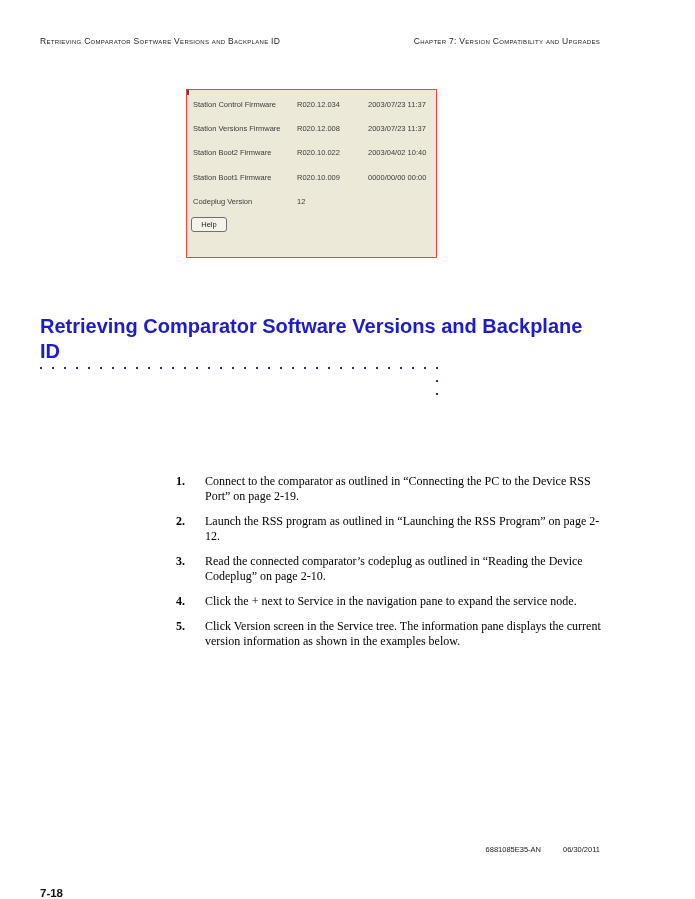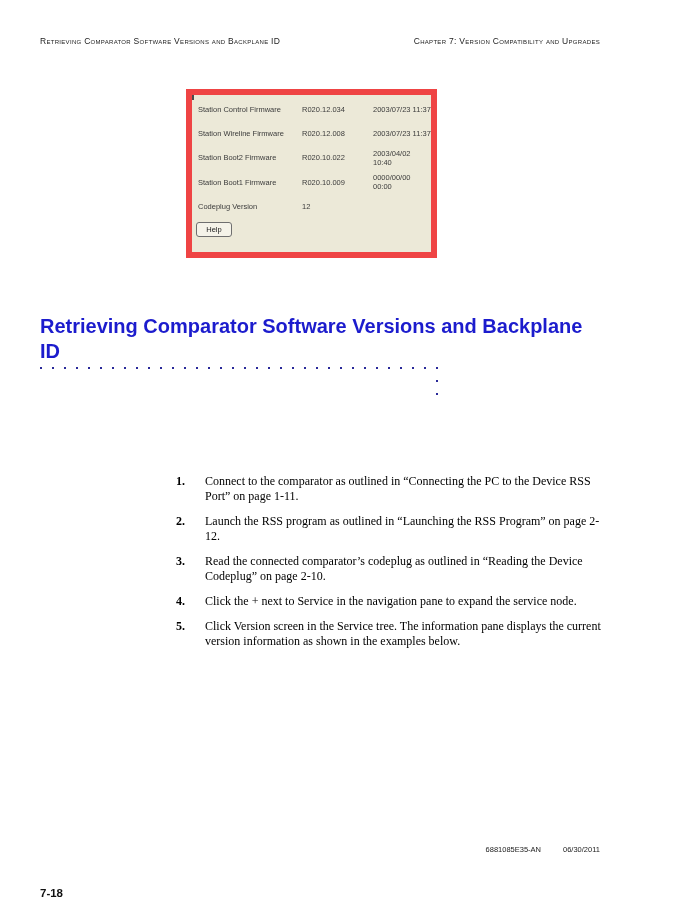--- a/index.html
+++ b/index.html
@@ -12,21 +12,21 @@
   .running-header {
     position:absolute; top:36px; left:40px; right:82px;
     display:flex; justify-content:space-between; align-items:baseline;
     font-family:"Liberation Sans", sans-serif; font-size:8.5px;
     font-variant:small-caps; letter-spacing:.3px; color:#1c1c1c;
   }
 
   
   .shot {
     position:absolute; left:186px; top:89px; width:251px; height:169px;
-    background:#ece9d8; border:6px solid #ef4444; box-sizing:border-box;
+    background:#ece9d8; border:1px solid #ef4444; box-sizing:border-box;
     font-family:"Liberation Sans", sans-serif; font-size:7.5px; color:#3b3b3b;
     padding-top:2px;
   }
   .shot-corner-mark { position:absolute; left:0px; top:0px; width:2px; height:5px; background:#4a4a4a; }
   .vrow { height:24.4px; display:flex; align-items:center; padding-left:6px; }
   .vrow .c-label   { width:104px; }
   .vrow .c-version { width:71px; }
   .vrow .c-date    { flex:1; }
   .help-btn {
     margin:3px 0 0 4px; width:36px; height:15px; box-sizing:border-box;
@@ -81,21 +81,21 @@
 
   <div class="shot">
     <div class="shot-corner-mark"></div>
 
     <div class="vrow">
       <span class="c-label">Station Control Firmware</span>
       <span class="c-version">R020.12.034</span>
       <span class="c-date">2003/07/23 11:37</span>
     </div>
     <div class="vrow">
-      <span class="c-label">Station Wireline Firmware</span>
+      <span class="c-label">Station Versions Firmware</span>
       <span class="c-version">R020.12.008</span>
       <span class="c-date">2003/07/23 11:37</span>
     </div>
     <div class="vrow">
       <span class="c-label">Station Boot2 Firmware</span>
       <span class="c-version">R020.10.022</span>
       <span class="c-date">2003/04/02 10:40</span>
     </div>
     <div class="vrow">
       <span class="c-label">Station Boot1 Firmware</span>
@@ -113,21 +113,21 @@
 
   <div class="section-title">Retrieving Comparator Software Versions and Backplane ID</div>
   <div class="dots-row"></div>
   <div class="vdot vdot1"></div>
   <div class="vdot vdot2"></div>
 
 
   <div class="steps">
     <div class="step">
       <span class="step-num">1.</span>
-      <span class="step-text">Connect to the comparator as outlined in “Connecting the PC to the Device RSS Port” on page 1-11.</span>
+      <span class="step-text">Connect to the comparator as outlined in “Connecting the PC to the Device RSS Port” on page 2-19.</span>
     </div>
     <div class="step">
       <span class="step-num">2.</span>
       <span class="step-text">Launch the RSS program as outlined in “Launching the RSS Program” on page 2-12.</span>
     </div>
     <div class="step">
       <span class="step-num">3.</span>
       <span class="step-text">Read the connected comparator’s codeplug as outlined in “Reading the Device Codeplug” on page 2-10.</span>
     </div>
     <div class="step">

